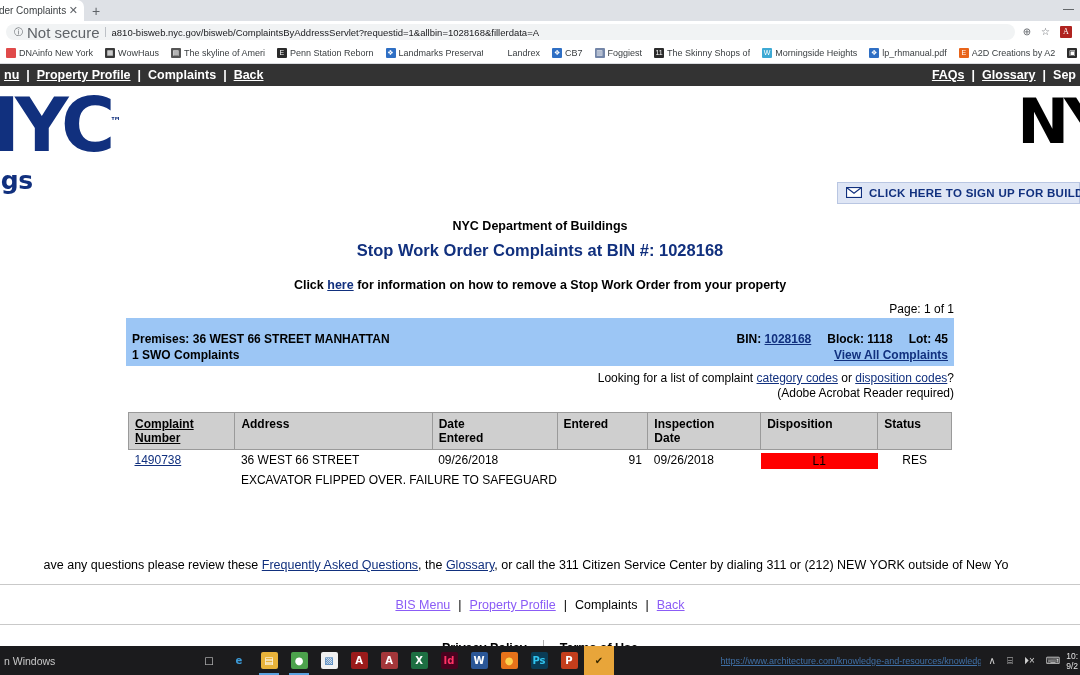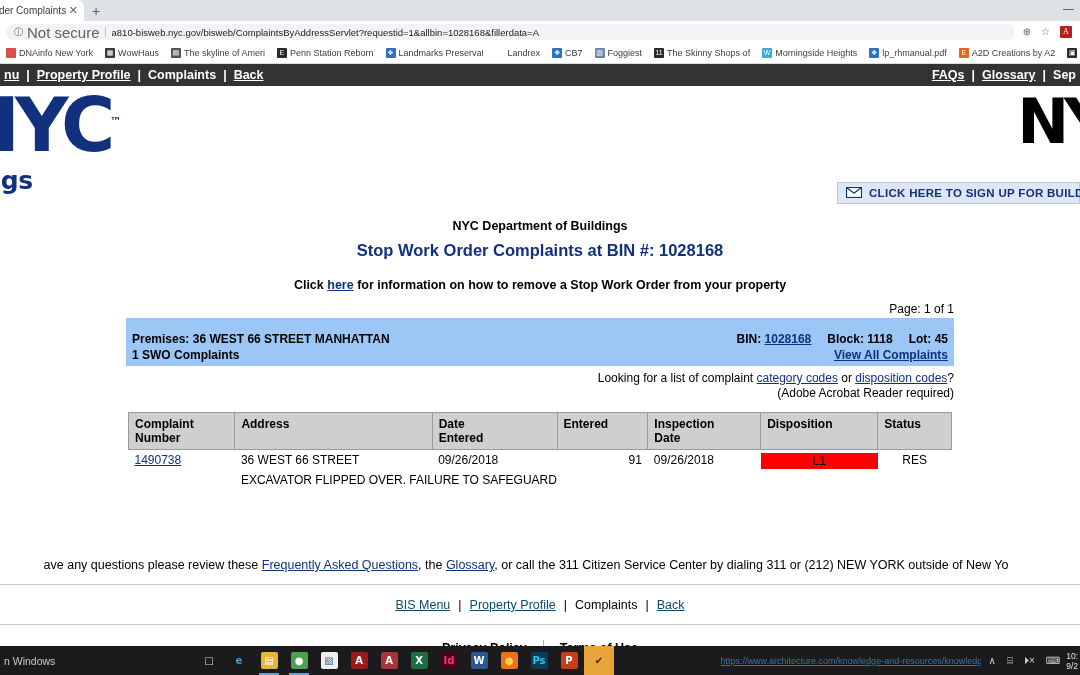--- a/index.html
+++ b/index.html
@@ -336,21 +336,21 @@
     vertical-align: top;
     color: #000;
     line-height: 14px;
   }
   .data-table td {
     padding: 3px 6px;
     vertical-align: top;
     color: #000;
     border: none;
   }
-  .col-num { width: 104px; }
+  .col-num { width: 104px; text-decoration: underline; }
   .col-addr { width: 226px; }
   .col-dent { width: 128px; }
   .col-cat  { width: 88px; }
   .col-insp { width: 112px; }
   .col-disp { width: 116px; }
   .col-stat { width: 68px; }
   .cell-link a { color: #11307e; }
   .cell-cat { text-align: right; padding-right: 22px; }
   .disp-chip {
     background: #ff0000;
@@ -378,21 +378,21 @@
     background: #c9c9c9;
     margin-top: 12px;
   }
 
   .footer-nav {
     text-align: center;
     font-size: 12.5px;
     color: #000000;
     margin-top: 13px;
   }
-  .footer-nav a { color: #0c4a6e; }
+  .footer-nav a { color: #8b5cf6; }
   .footer-nav .sep { padding: 0 8px; }
 
   .footer-rule2 {
     width: 1080px;
     height: 1px;
     background: #c9c9c9;
     margin-top: 12px;
   }
 
   .footer-legal {

